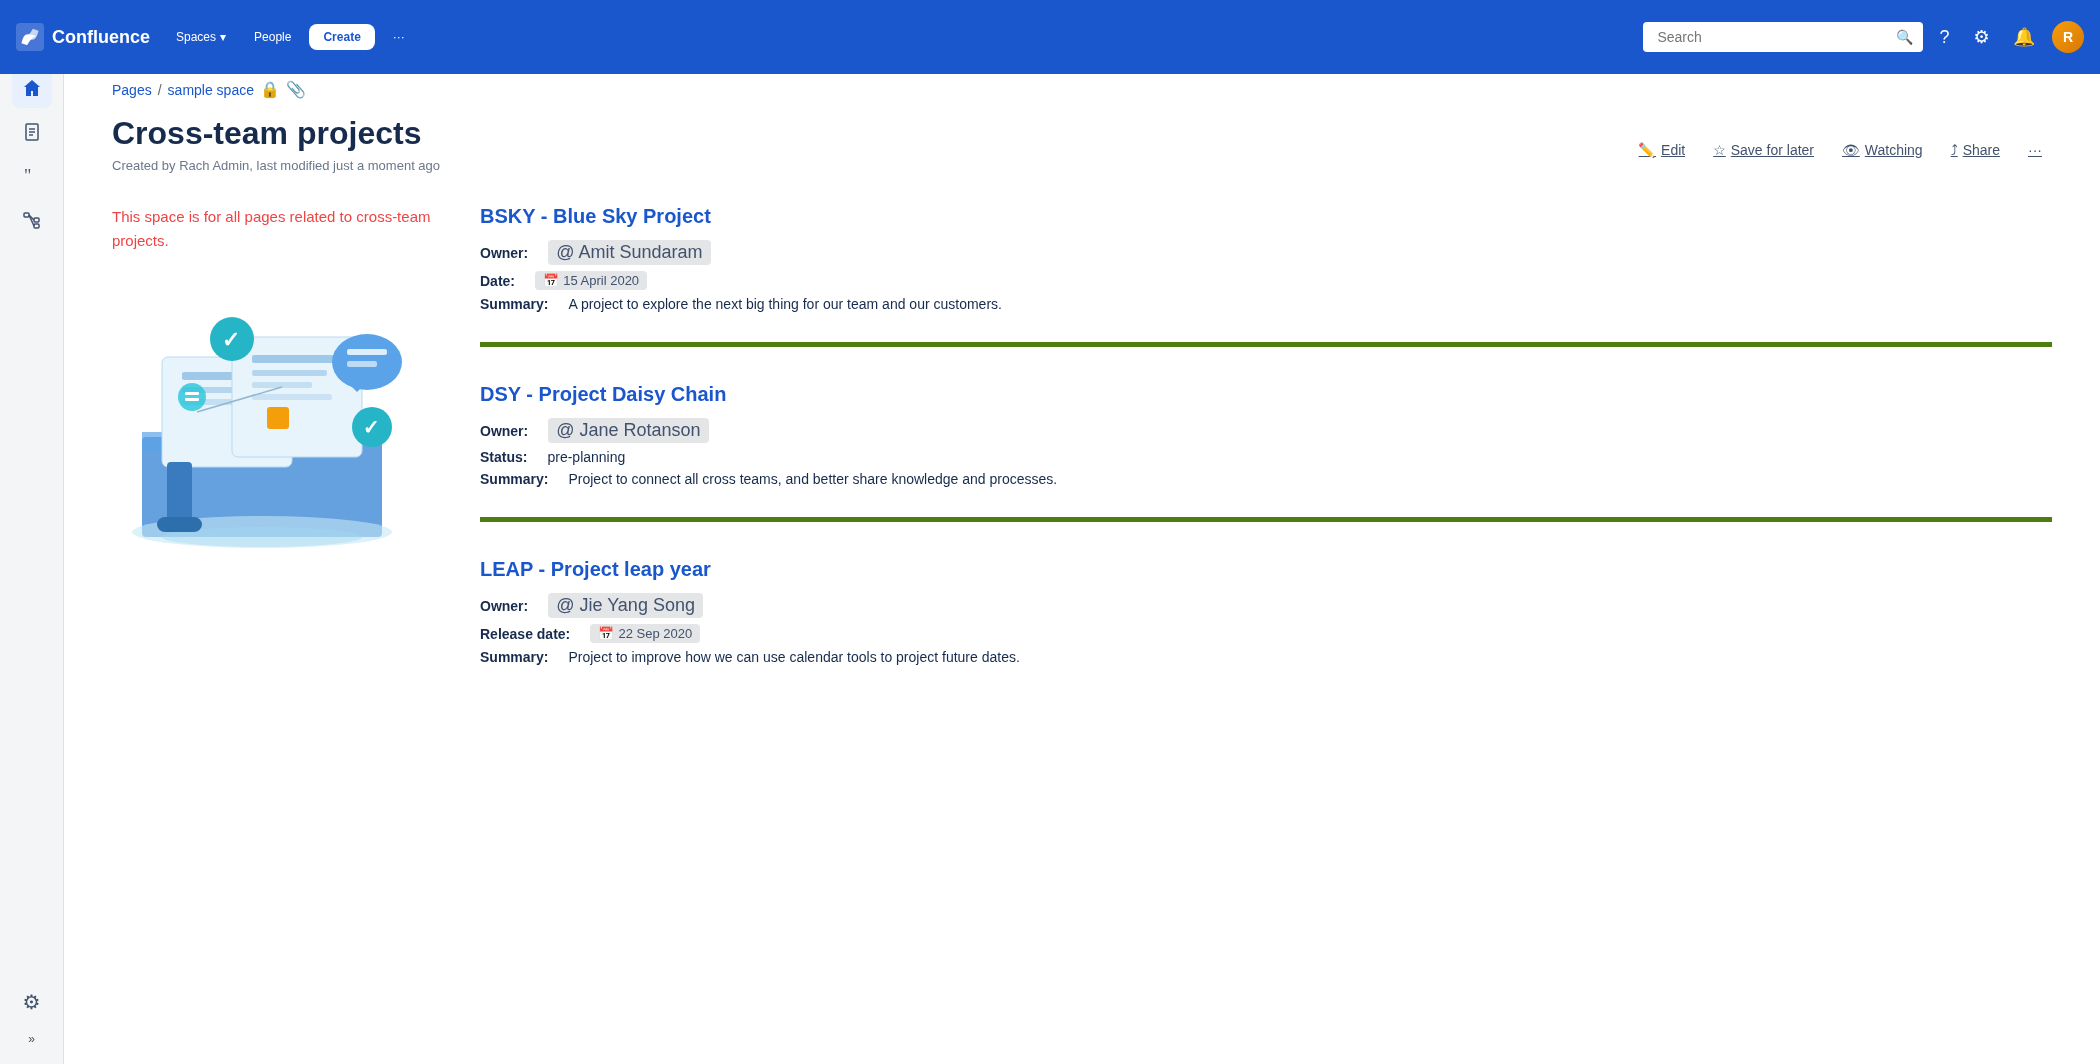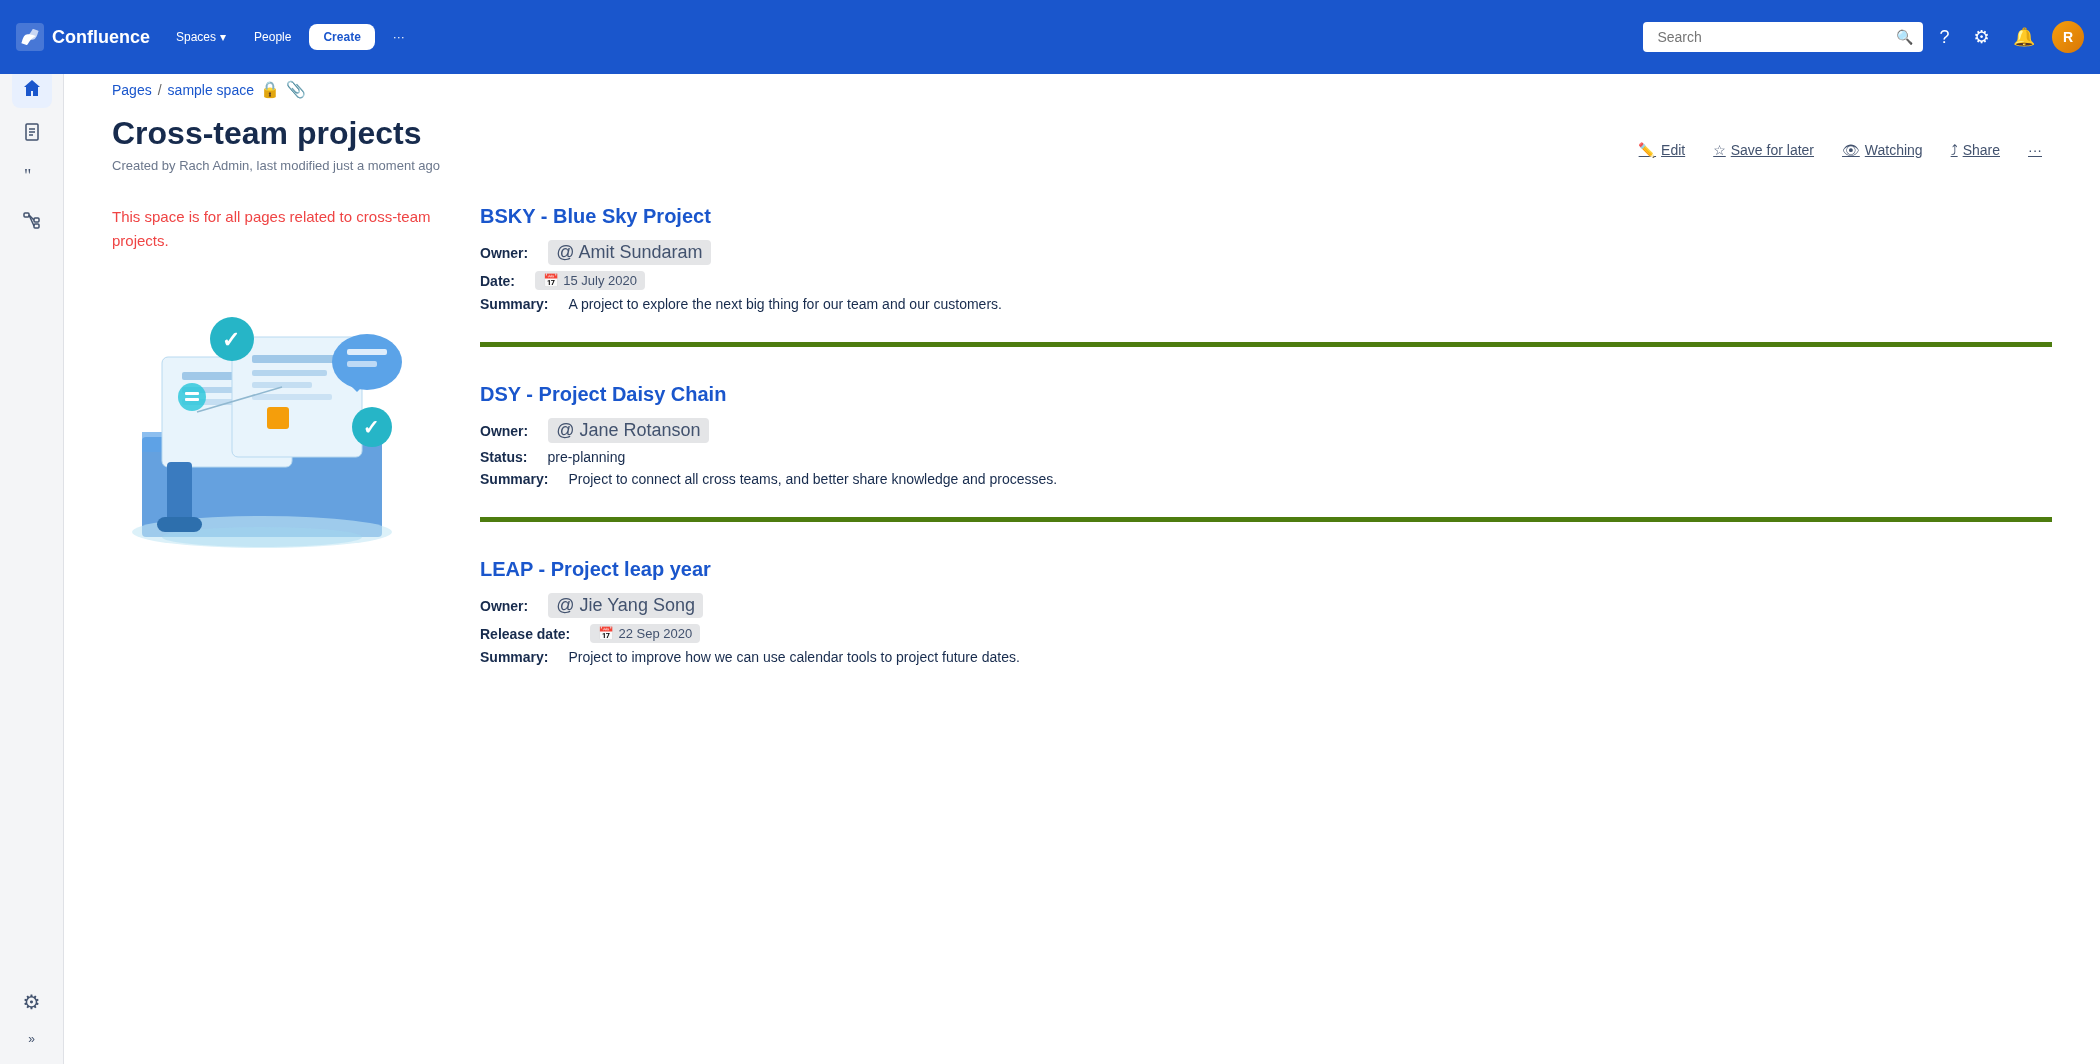--- a/index.html
+++ b/index.html
@@ -458,21 +458,21 @@
       <div class="project-section">
         <a class="project-title">BSKY - Blue Sky Project</a>
         <div class="project-field">
           <strong>Owner:</strong>
           <span class="field-tag">@ Amit Sundaram</span>
         </div>
         <div class="project-field">
           <strong>Date:</strong>
           <span class="date-tag">
             <span>📅</span>
-            <span>15 July 2020</span>
+            <span>15 April 2020</span>
           </span>
         </div>
         <div class="project-field project-summary">
           <strong>Summary:</strong>
           <span>A project to explore the next big thing for our team and our customers.</span>
         </div>
       </div>
 
       <div class="project-section">
         <a class="project-title">DSY - Project Daisy Chain</a>

